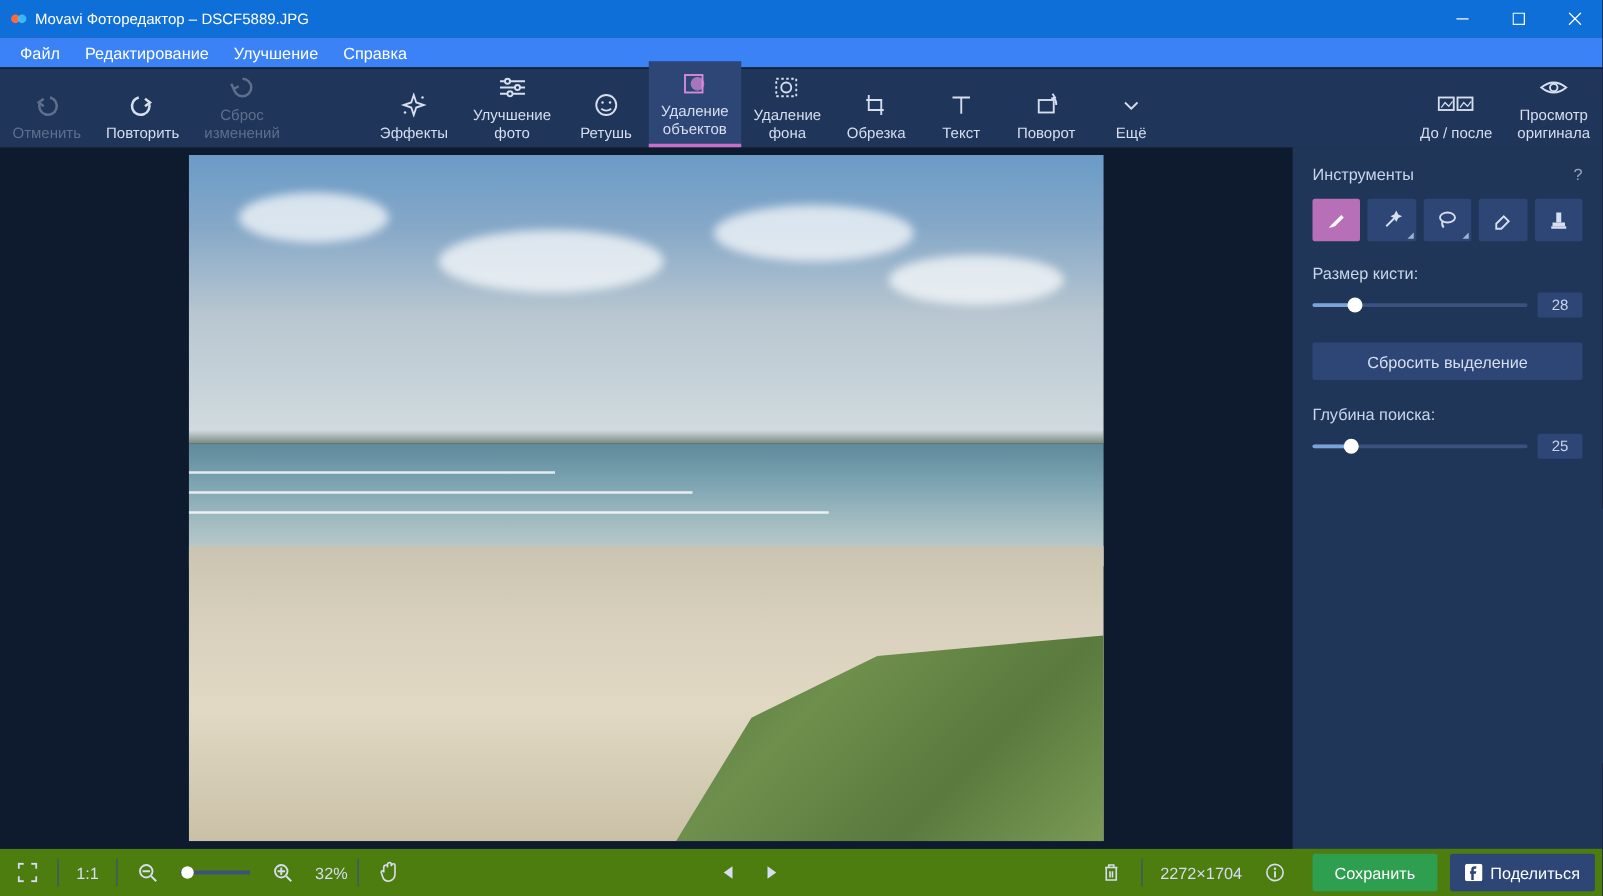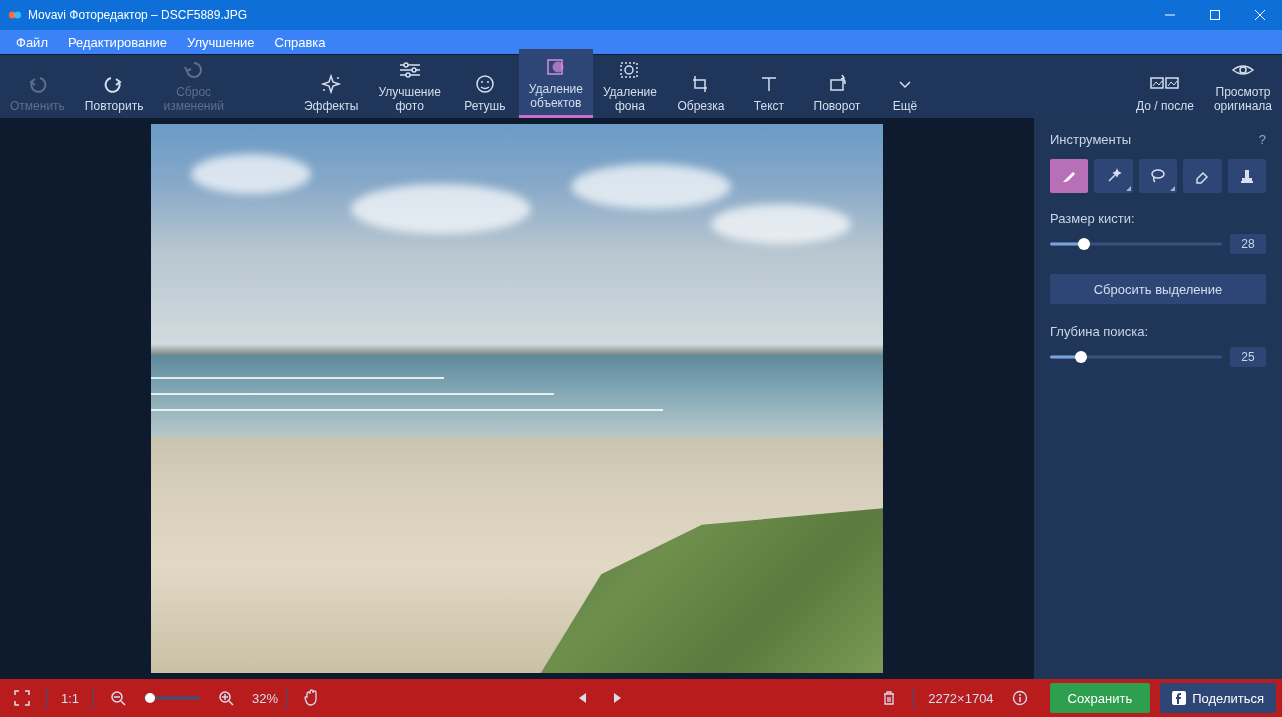--- a/index.html
+++ b/index.html
@@ -49,21 +49,21 @@
 .slider-row { display: flex; align-items: center; gap: 8px; margin-bottom: 20px; }
 .slider { flex: 1; position: relative; height: 14px; }
 .slider .track { position:absolute; top:50%; left:0; right:0; height:3px; background:#3a527d; transform:translateY(-50%); border-radius:2px; }
 .slider .fill { position:absolute; top:50%; left:0; height:3px; background:#7aa3da; transform:translateY(-50%); border-radius:2px; }
 .slider .thumb { position:absolute; top:50%; width:12px; height:12px; background:#fff; border-radius:50%; transform:translate(-50%,-50%); cursor:pointer; }
 .slider-val { width: 36px; height: 20px; background: #2d4676; text-align: center; font-size: 12px; line-height: 20px; border-radius:2px; }
 .sp-btn { height: 30px; background: #2d4676; border: none; color: #d6def0; font-size: 13px; cursor: pointer; border-radius: 2px; margin-bottom: 20px; }
 .sp-btn.erase { background: #6f5586; margin-top: 4px; }
 
 
-.statusbar { height: 38px; background: #b91c1c; display: flex; align-items: center; padding: 0 6px; font-size: 13px; color: #d6def0; gap: 4px; }
+.statusbar { height: 38px; background: #4d7c0f; display: flex; align-items: center; padding: 0 6px; font-size: 13px; color: #d6def0; gap: 4px; }
 .sb-btn { width: 32px; height: 32px; display: flex; align-items: center; justify-content: center; cursor: pointer; border-radius: 2px; }
 .sb-sep { width: 1px; height: 22px; background: #3a527d; margin: 0 4px; }
 .zoom-slider { width: 56px; position: relative; height: 14px; margin: 0 6px; }
 .zoom-slider .track { position:absolute; top:50%; left:0; right:0; height:3px; background:#3a527d; transform:translateY(-50%); }
 .zoom-slider .thumb { position:absolute; top:50%; left:6px; width:10px; height:10px; background:#fff; border-radius:50%; transform:translate(-50%,-50%); }
 .statusbar .spacer { flex: 1; }
 .btn-save { height: 30px; padding: 0 18px; background: #2e9e4f; color: #fff; border: none; font-size: 13px; cursor: pointer; border-radius: 2px; margin-left: 10px; }
 .btn-share { height: 30px; padding: 0 12px; background: #2d4676; color: #fff; border: none; font-size: 13px; cursor: pointer; border-radius: 2px; margin-left: 6px; display:flex; align-items:center; gap:6px; }
 
 svg { display:block; }

